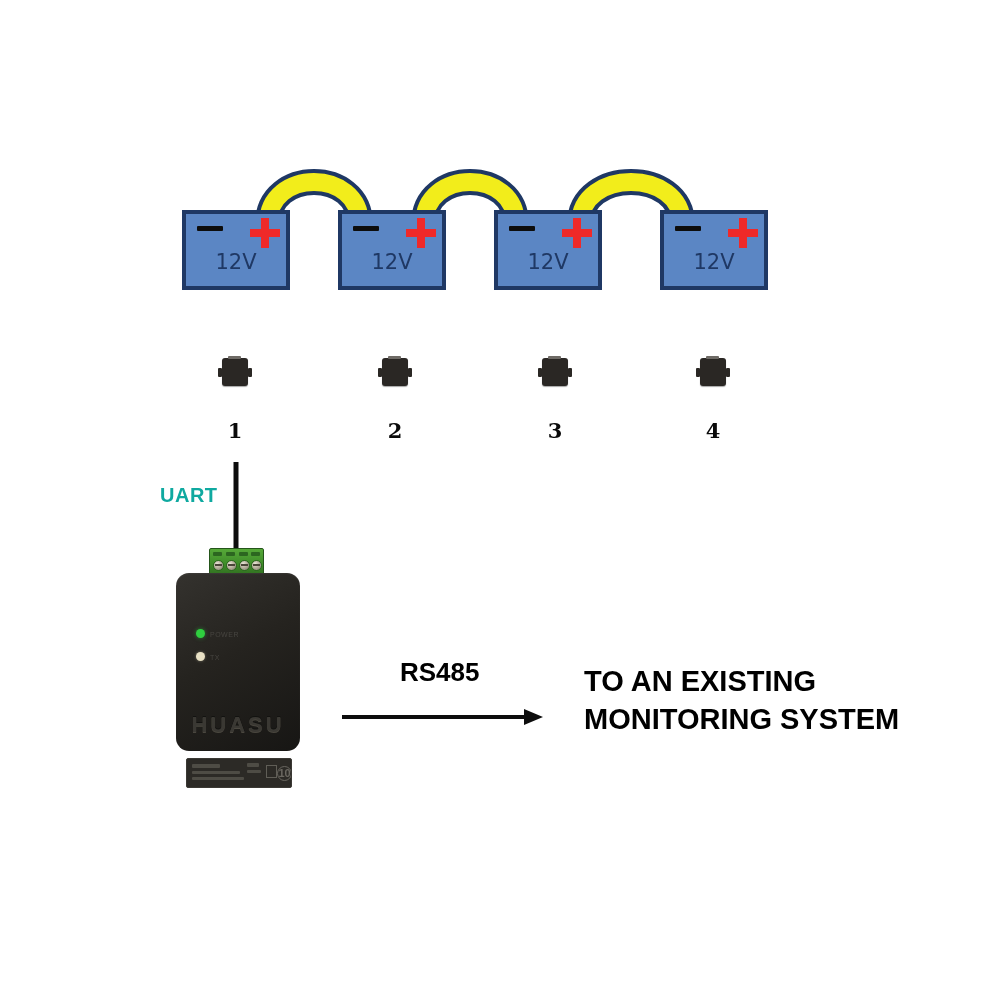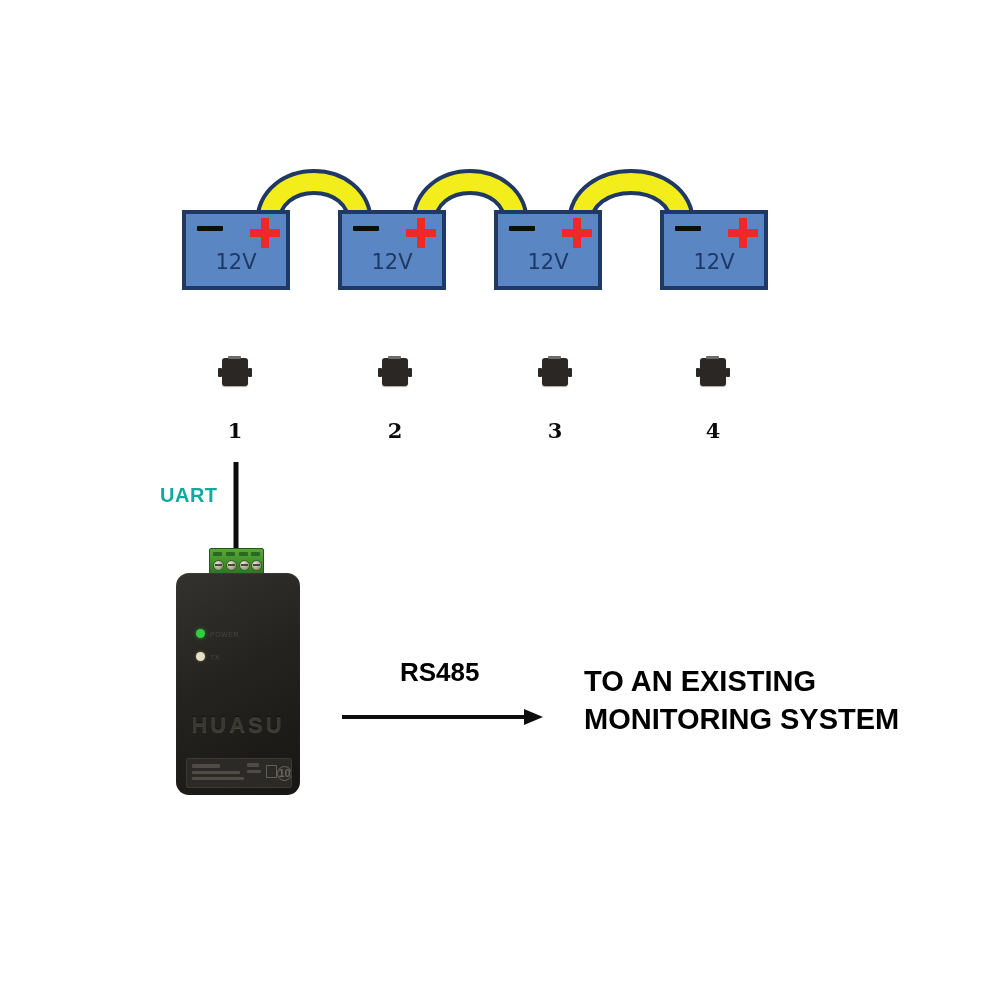--- a/index.html
+++ b/index.html
@@ -320,21 +320,21 @@
         <div class="screw-slot"></div>
       </div>
     <div class="screw" style="left:29px; top:11px;">
         <div class="screw-slot"></div>
       </div>
     <div class="screw" style="left:41px; top:11px;">
         <div class="screw-slot"></div>
       </div>
   </div>
 
-  <div class="device-body" style="left:176px; top:573px; width:124px; height:222px;">
+  <div class="device-body" style="left:176px; top:573px; width:124px; height:178px;">
 
     <div class="led" style="left:20px; top:56px; background:#2fd03f; box-shadow:0 0 4px rgba(47,208,63,.55);"></div>
     <div class="led-text" style="left:34px; top:58px;">POWER</div>
 
     <div class="led" style="left:20px; top:79px; background:#e8e0c4; box-shadow:0 0 3px rgba(232,224,196,.4);"></div>
     <div class="led-text" style="left:34px; top:81px;">TX</div>
 
     <div class="device-brand" style="top:139px;">HUASU</div>
 
     <div class="device-label" style="left:10px; top:185px; width:104px; height:28px;">

